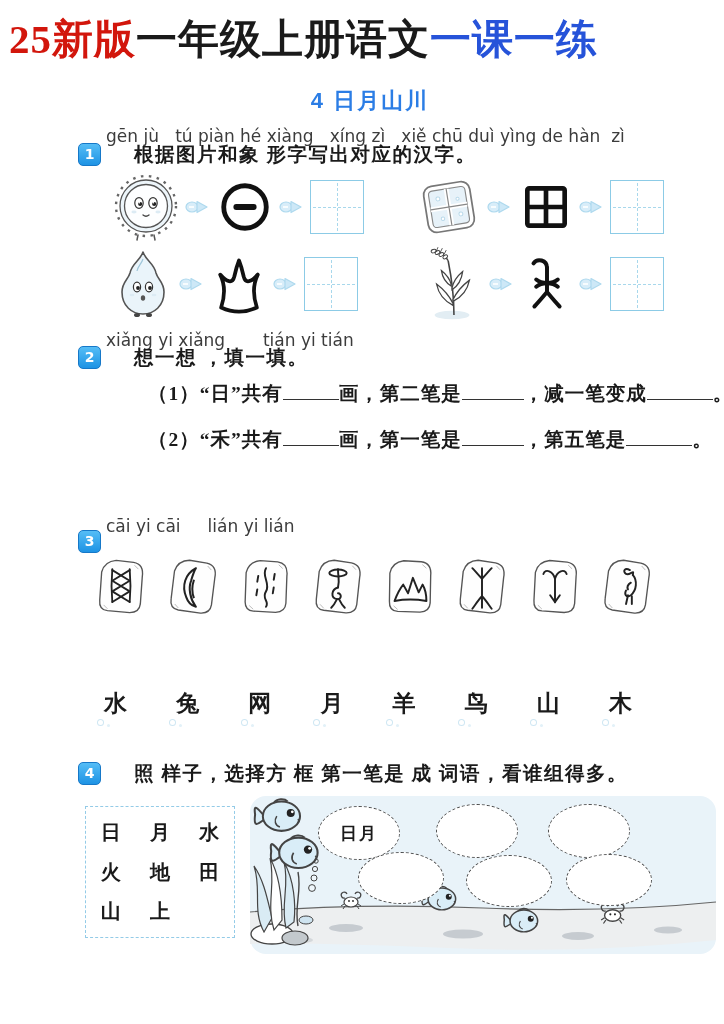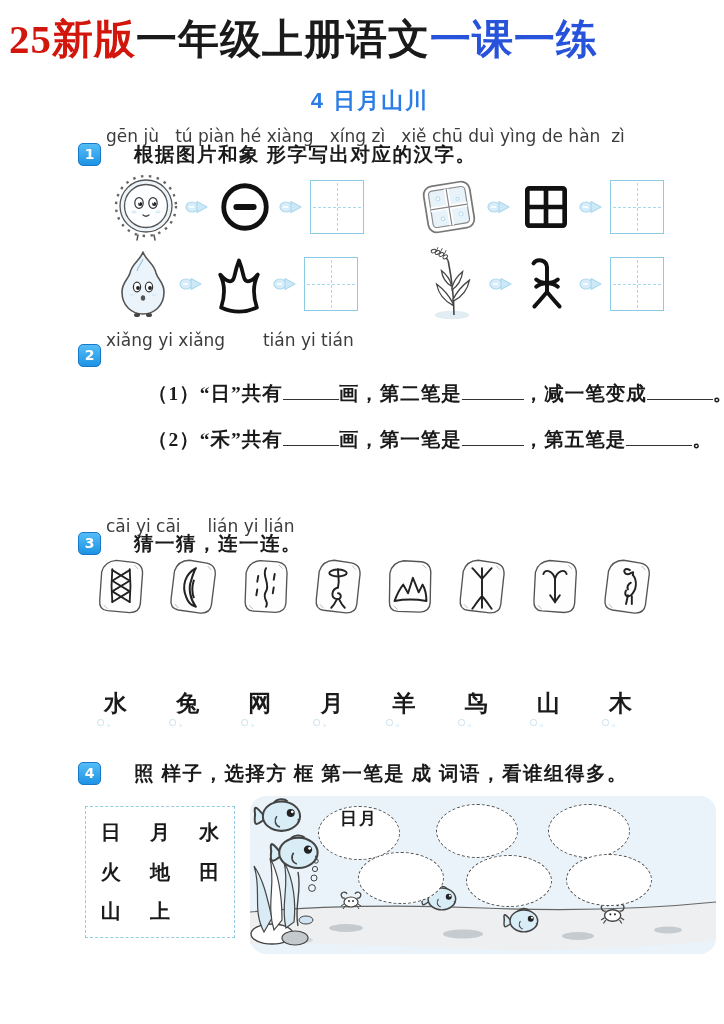--- a/index.html
+++ b/index.html
@@ -36,21 +36,21 @@
   .chars{left:104px;top:688px;width:528px;display:flex;justify-content:space-between;
          font-size:23px;font-weight:600;}
   .chars span{position:relative;}
   .chars span::after{content:"";position:absolute;left:-6px;bottom:-6px;width:5px;height:5px;border-radius:50%;
          box-shadow:0 0 0 1px #cfe7f3, 8px 3px 0 -1px #e2f1f8;background:#fff;}
   
   .charbox{left:85px;top:806px;width:150px;height:132px;border:1.6px dashed #93cbe7;box-sizing:border-box;
            display:grid;grid-template-columns:repeat(3,1fr);align-content:space-evenly;justify-items:center;
            font-size:20px;font-weight:600;}
   .oval{position:absolute;border:1.6px dashed #4c4c4c;border-radius:50%;background:#fff;
-        display:flex;justify-content:center;font-size:17px;font-weight:600;letter-spacing:2px;}
+        display:flex;align-items:center;justify-content:center;font-size:17px;font-weight:600;letter-spacing:2px;}
 </style>
 </head>
 <body>
 
 <svg style="position:absolute;width:0;height:0;overflow:hidden" aria-hidden="true">
   <defs>
     <g id="stone-shape">
       <path d="M10,16 Q13,5 25,4 L43,6 Q54,8 52,21 L50,49 Q49,58 39,58 L16,56 Q7,55 8,45 Z" fill="#fefefe" stroke="#555" stroke-width="1.4" stroke-linejoin="round"></path>
       <path d="M12,50 l4,4 M44,9 l4,4" stroke="#bbb" stroke-width="1" fill="none"></path>
     </g>
@@ -244,33 +244,33 @@
             <use href="#arrow-def"></use>
           </svg>
         <div class="wgrid"></div>
       </div>
     </div>
   </div>
 
   <div class="abs pinyin" style="left:106px;top:330px">xiǎng yi xiǎng       tián yi tián</div>
   <div class="abs qline" style="left:78px;top:344px">
     <span class="badge">2</span>
+    <span class="qtext">想一想 ，填一填。</span>
   </div>
 
   <div class="abs fitem" style="top:380px">
     <span>（1）</span><span>“日”共有</span><span class="blank b1"></span><span>画，第二笔是</span><span class="blank b2"></span><span>，减一笔变成</span><span class="blank b3"></span><span>。</span>
   </div>
   <div class="abs fitem" style="top:426px">
     <span>（2）</span><span>“禾”共有</span><span class="blank b1"></span><span>画，第一笔是</span><span class="blank b2"></span><span>，第五笔是</span><span class="blank b3"></span><span>。</span>
   </div>
 
   <div class="abs pinyin" style="left:106px;top:516px">cāi yi cāi     lián yi lián</div>
   <div class="abs qline" style="left:78px;top:530px">
     <span class="badge">3</span>
-    <span class="qtext">猜一猜，连一连。</span>
   </div>
 
   <div class="abs stones">
     <svg class="stone" viewBox="0 0 60 64">
         <use href="#stone-shape"></use>
         <use href="#g-net"></use>
       </svg>
     <svg class="stone" viewBox="0 0 60 64">
         <use href="#stone-shape" transform="rotate(3 30 32)"></use>
         <use href="#g-moon"></use>

